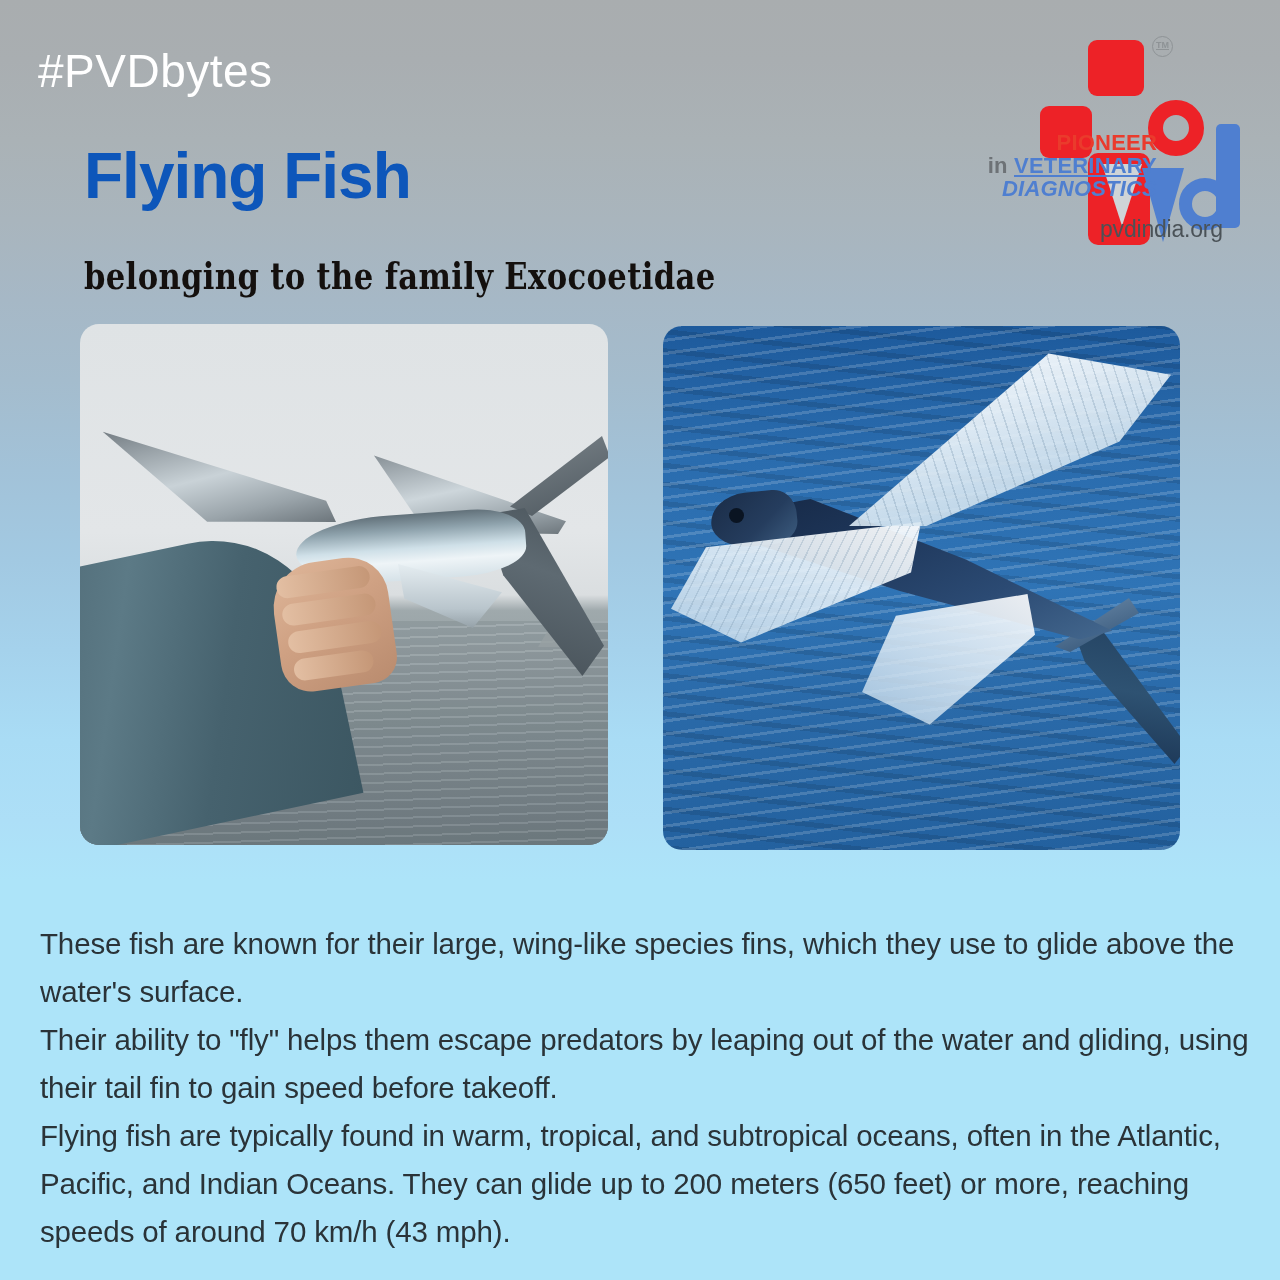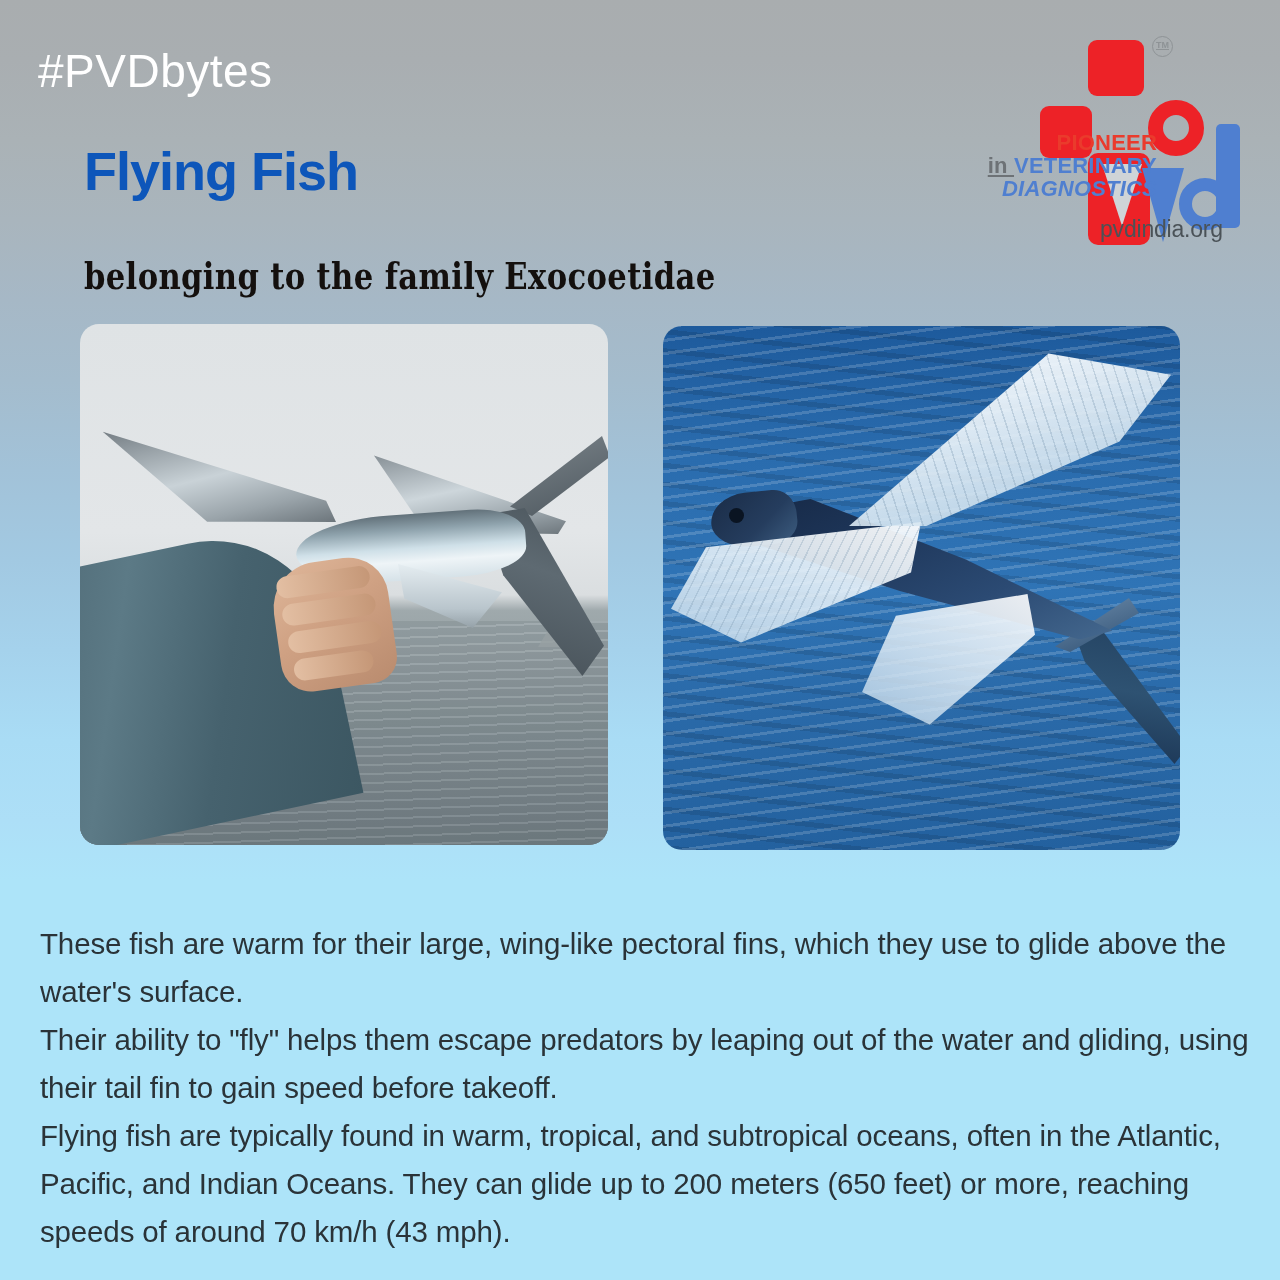--- a/index.html
+++ b/index.html
@@ -45,21 +45,21 @@
     color: #ffffff;
     line-height: 1;
     white-space: nowrap;
   }
 
   
   #title {
     position: absolute;
     left: 84px;
     top: 144px;
-    font-size: 54px;
+    font-size: 64px;
     font-weight: bold;
     color: #0d56ba;
     letter-spacing: -1px;
     line-height: 1;
     white-space: nowrap;
   }
   #subtitle {
     position: absolute;
     left: 84px;
     top: 258px;
@@ -157,22 +157,22 @@
     left: 17px;
     top: 104px;
     width: 180px;
     text-align: right;
     line-height: 1.04;
     font-weight: bold;
     font-size: 22px;
     letter-spacing: 0.2px;
   }
   #tagline .l1 { color: #ea3b2c; }
-  #tagline .l2 .in { color: #6d7276; text-decoration: underline; }
-  #tagline .l2 .vet { color: #4f7fd0; }
+  #tagline .l2 .in { color: #6d7276; }
+  #tagline .l2 .vet { color: #4f7fd0; text-decoration: underline; }
   #tagline .l3 { color: #4f7fd0; font-style: italic; }
   #weburl {
     position: absolute;
     left: 140px;
     top: 188px;
     font-size: 23px;
     color: #4a5257;
     letter-spacing: -0.2px;
     white-space: nowrap;
   }
@@ -452,18 +452,18 @@
     <div class="fish-body-r"></div>
     <div class="fish-head-r"></div>
     <div class="fish-eye-r"></div>
     <div class="wing-left-r"></div>
     <div class="wing-low-r"></div>
     <div class="wing-top-r"></div>
   </div>
 
 
   <div id="body-copy">
-    <p>These fish are warm for their large, wing-like pectoral fins, which they use to glide above the water's surface.</p>
+    <p>These fish are known for their large, wing-like species fins, which they use to glide above the water's surface.</p>
     <p>Their ability to "fly" helps them escape predators by leaping out of the water and gliding, using their tail fin to gain speed before takeoff.</p>
     <p>Flying fish are typically found in warm, tropical, and subtropical oceans, often in the Atlantic, Pacific, and Indian Oceans. They can glide up to 200 meters (650 feet) or more, reaching speeds of around 70 km/h (43 mph).</p>
   </div>
 
 </div>
 
 </body></html>

